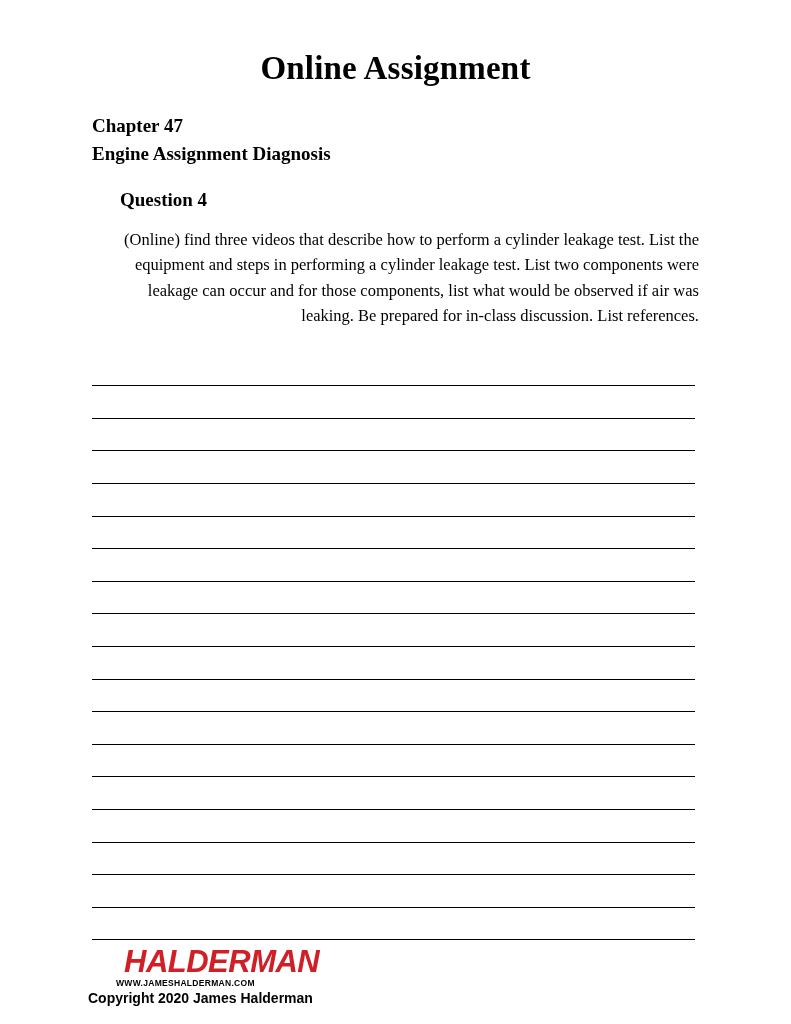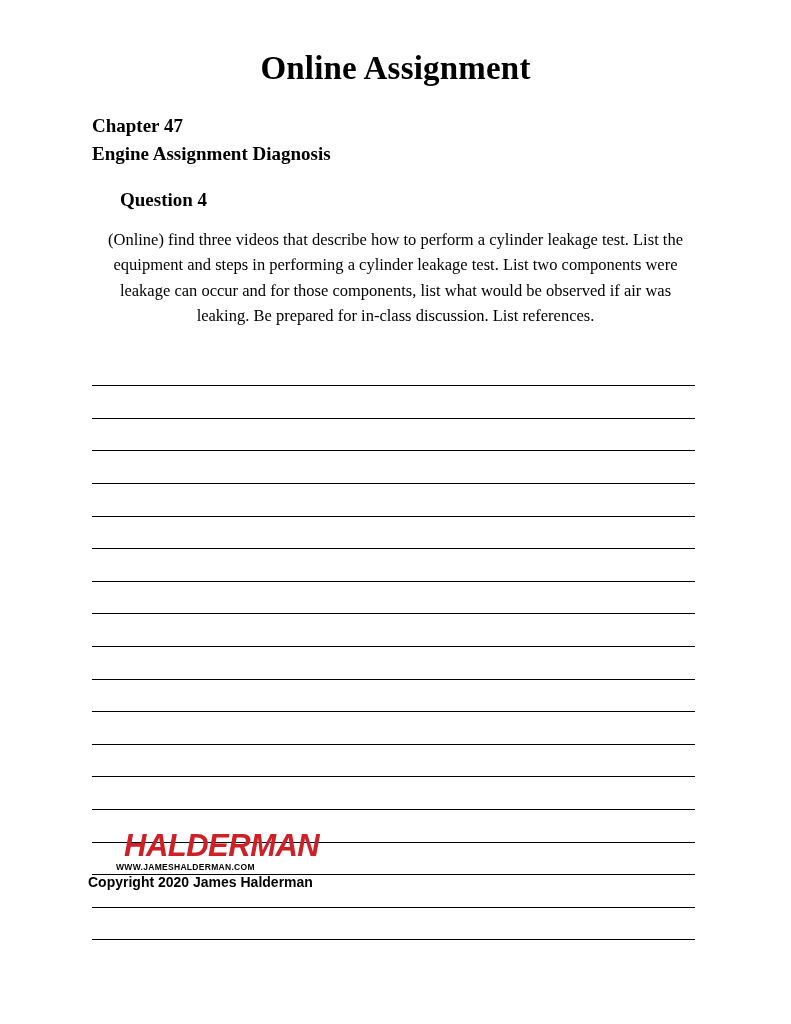--- a/index.html
+++ b/index.html
@@ -11,21 +11,21 @@
     width: 791px;
     height: 1024px;
     font-family: "Liberation Serif", serif;
     color: #000000;
     position: relative;
     overflow: hidden;
   }
   .page {
     position: relative;
     width: 791px;
-    height: 908px;
+    height: 1024px;
     box-sizing: border-box;
   }
   .doc-title {
     text-align: center;
     font-family: "Liberation Serif", serif;
     font-weight: bold;
     font-size: 33px;
     letter-spacing: 0.2px;
     margin: 0;
     padding-top: 50px;
@@ -48,21 +48,21 @@
     font-weight: bold;
     font-size: 19px;
   }
   .body-text {
     margin-left: 92px;
     margin-right: 92px;
     margin-top: 16px;
     font-family: "Liberation Serif", serif;
     font-size: 16.5px;
     line-height: 1.52;
-    text-align: center;
+    text-align: right;
   }
   .rules {
     margin-top: 26px;
     margin-left: 92px;
     margin-right: 96px;
   }
   .rule {
     height: 31.6px;
     border-bottom: 1.6px solid #000000;
   }

